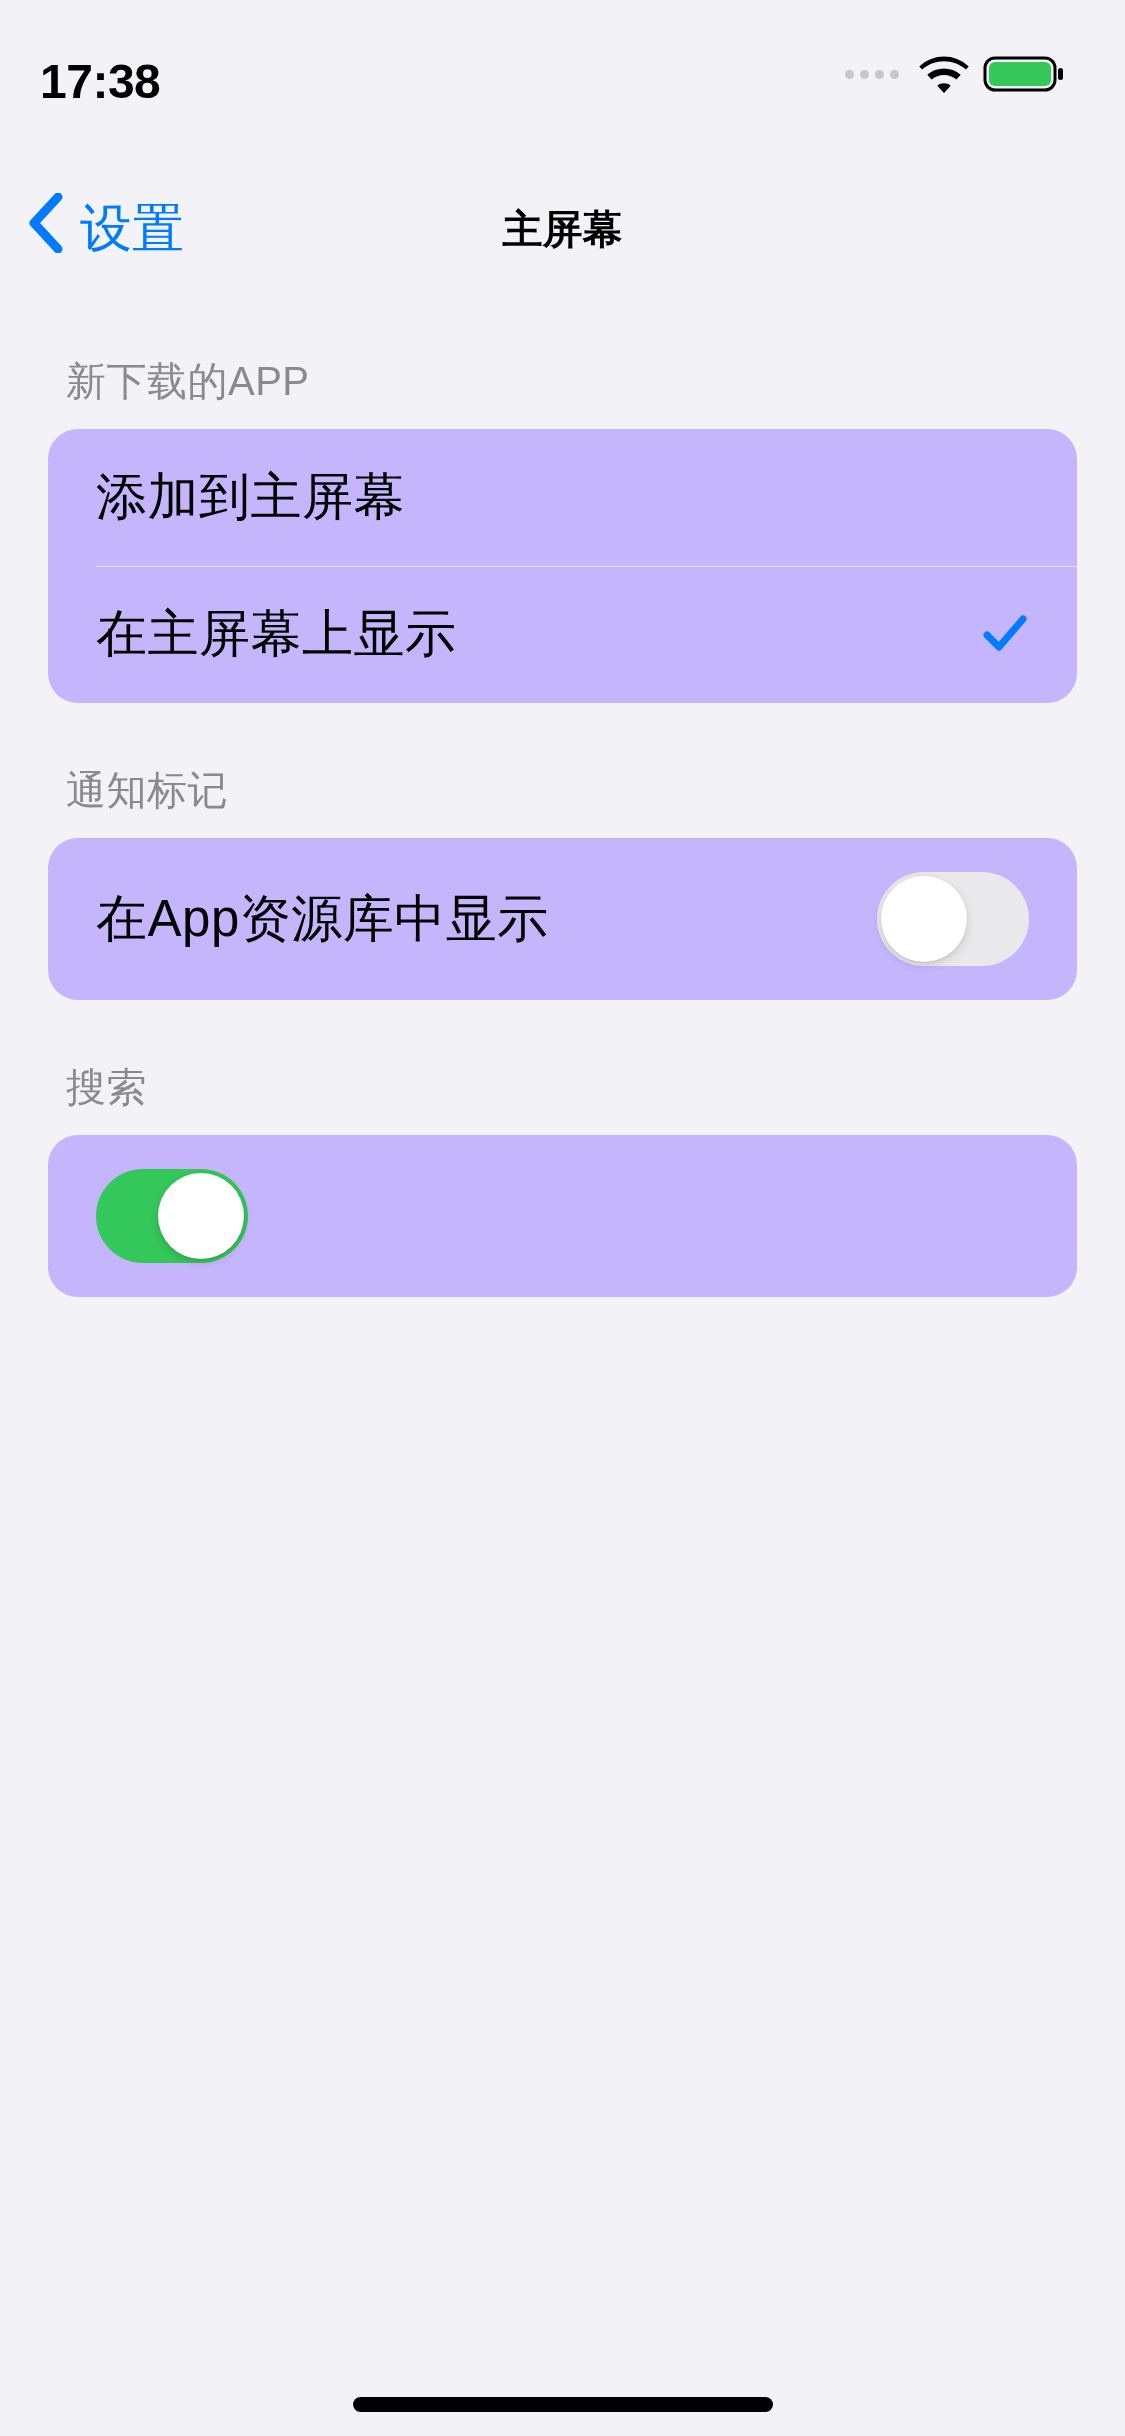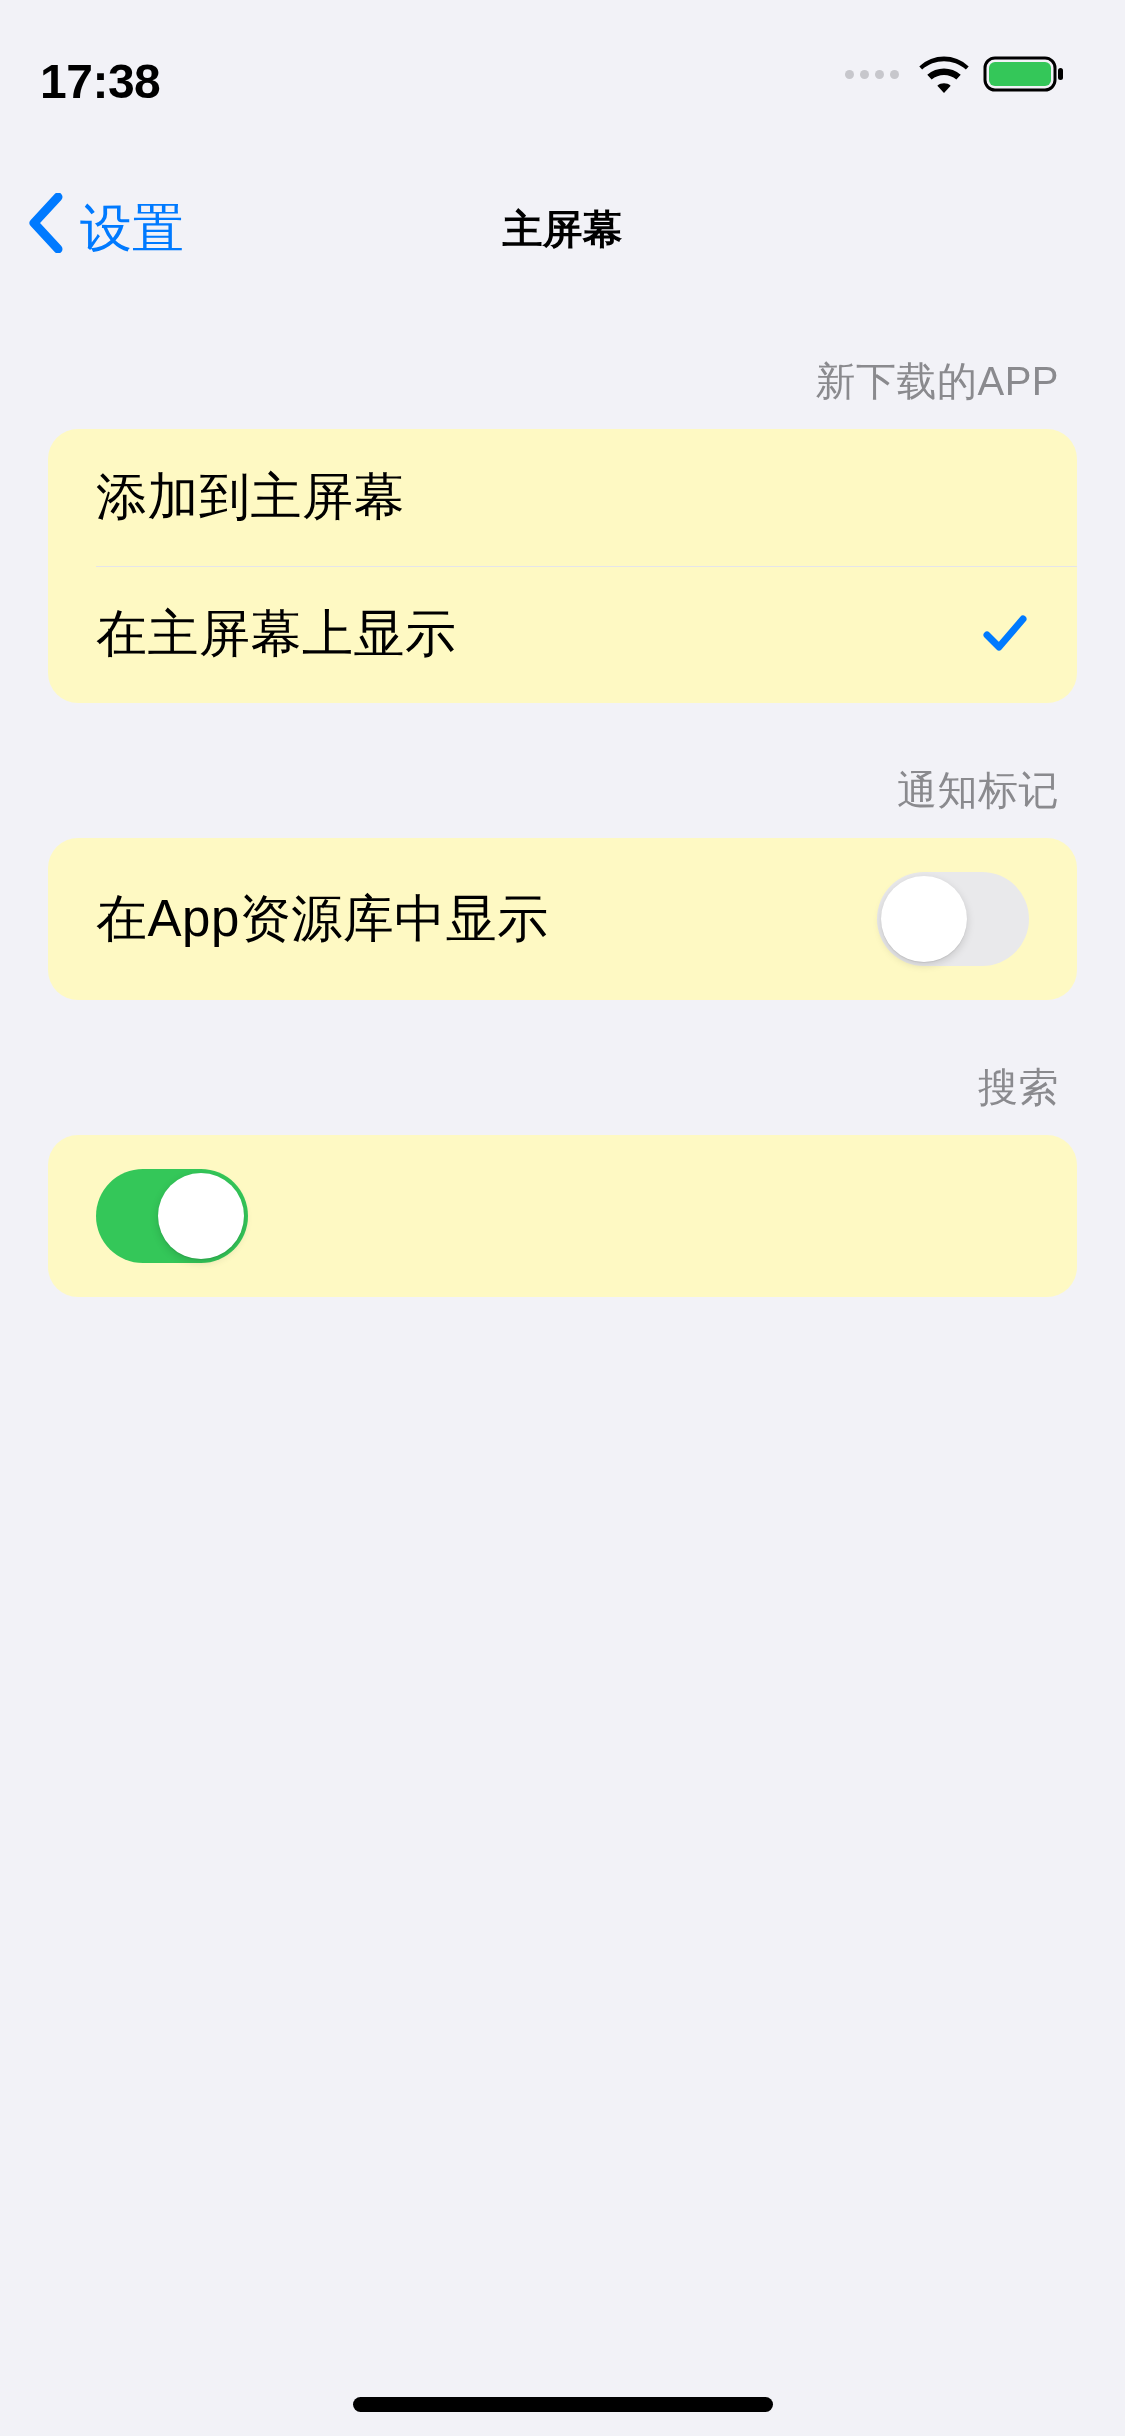--- a/index.html
+++ b/index.html
@@ -87,30 +87,29 @@
       right: 0;
       text-align: center;
       font-size: 40px;
       font-weight: 600;
       pointer-events: none;
     }
 
     
     .content {
       padding: 0 48px;
-      text-align: right;
     }
     .section-header {
       font-size: 40px;
       color: #8a8a8e;
       padding: 60px 18px 20px 18px;
       letter-spacing: 0.5px;
     }
     .section-group {
-      background: #fef9c3;
+      background: #c4b5fd;
       border-radius: 30px;
       overflow: hidden;
     }
     .row {
       display: flex;
       align-items: center;
       justify-content: space-between;
       padding: 34px 48px 34px 48px;
       min-height: 130px;
       position: relative;

